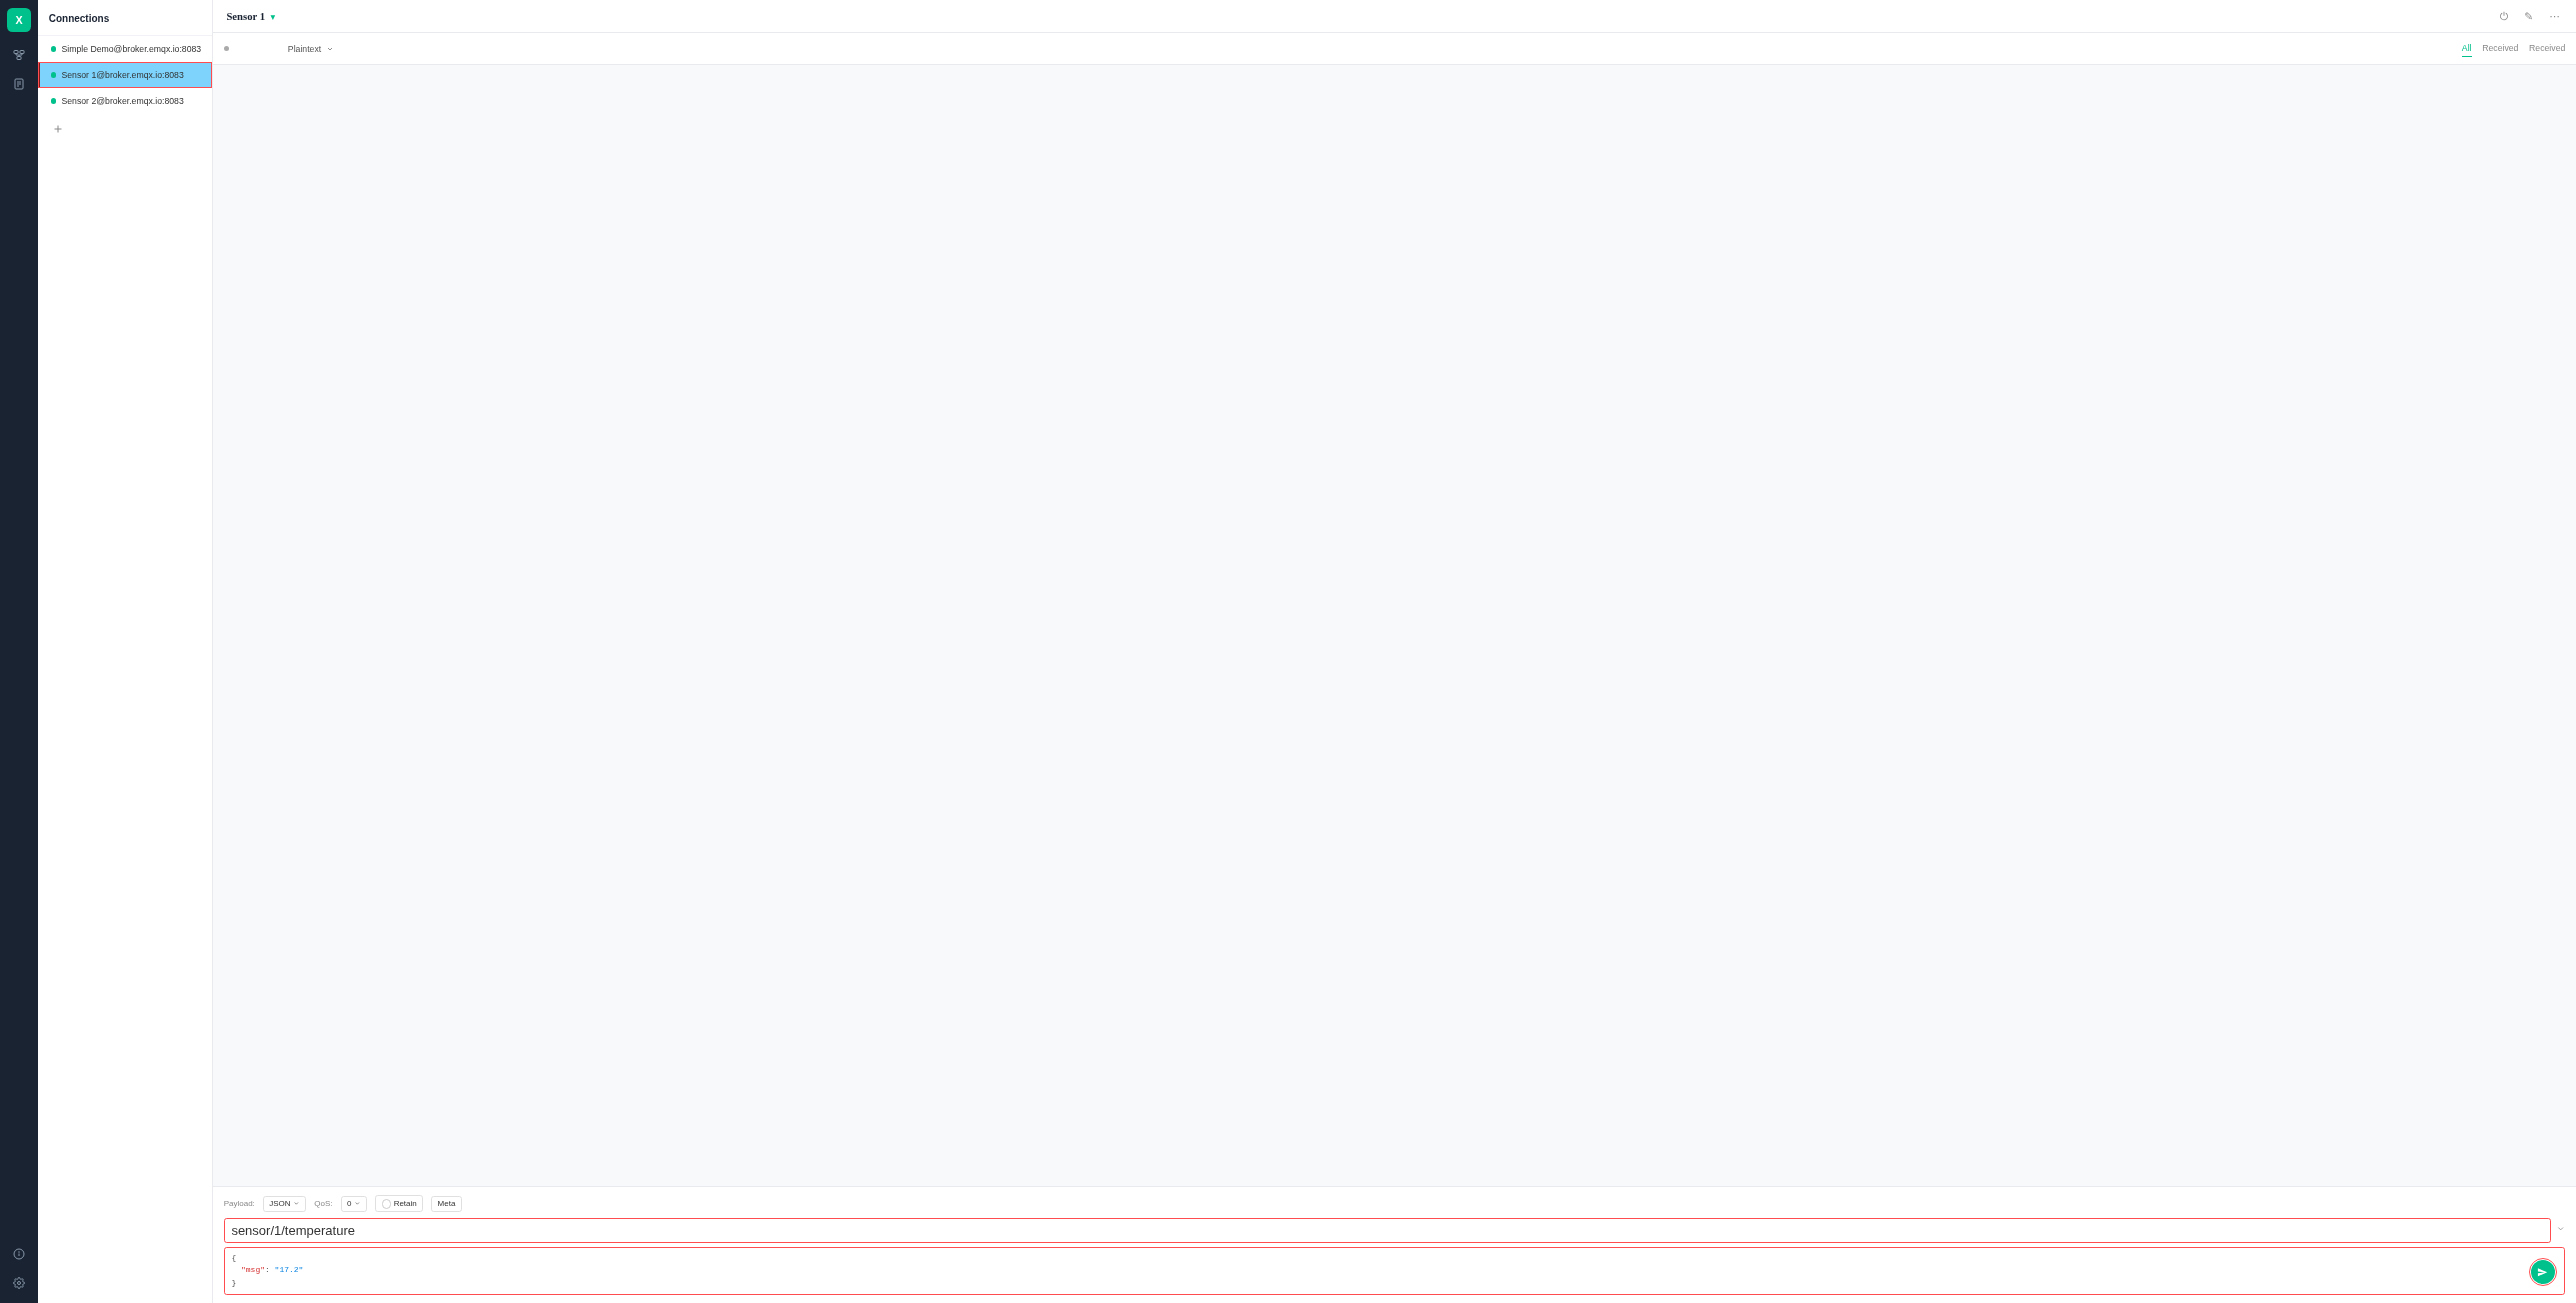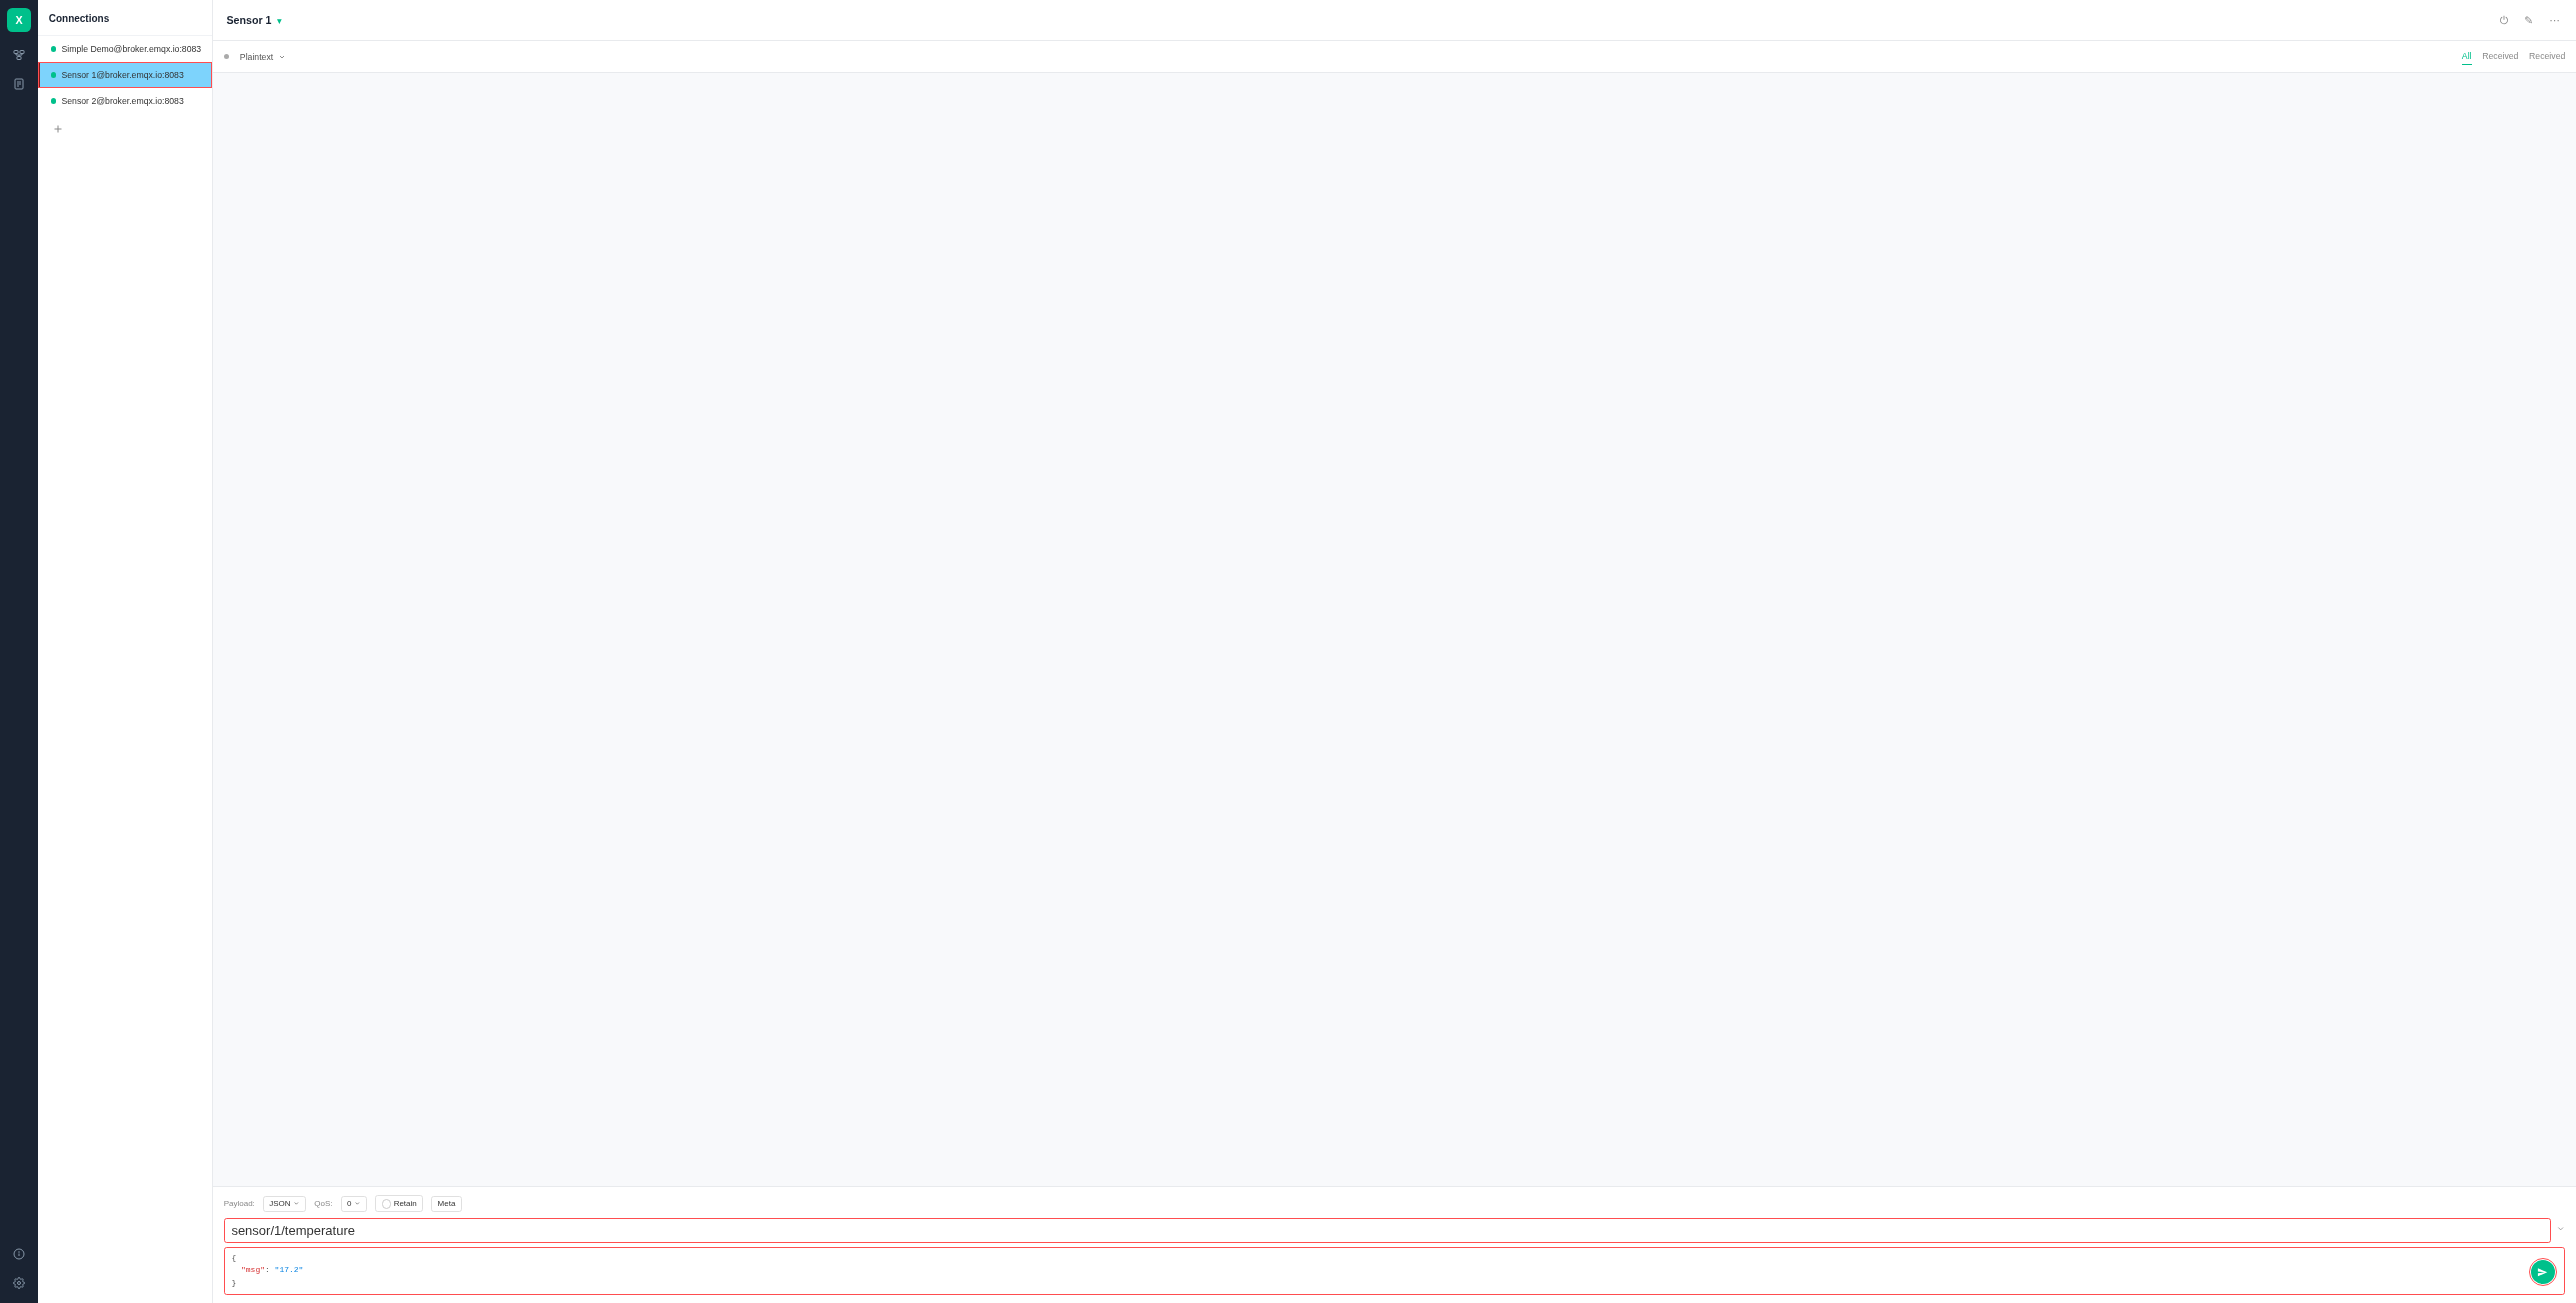--- a/index.html
+++ b/index.html
@@ -86,27 +86,28 @@
     
     .main-content {
       flex: 1;
       display: flex;
       flex-direction: column;
       overflow: hidden;
     }
 
     
     .top-header {
-      height: 41px;
+      height: 33px;
       background: white;
       border-bottom: 0.7px solid #e8eaed;
       display: flex;
       align-items: center;
       padding: 0 13.4px;
       gap: 5.4px;
+      font-family: Liberation Serif, serif;
     }
     .connection-title {
       font-size: 10.7px;
       font-weight: 600;
       color: #1a2332;
     }
     .dropdown-arrow {
       color: #00c08b;
       font-size: 9.4px;
     }
@@ -175,20 +176,21 @@
       padding: 0 10.7px;
       gap: 5.4px;
     }
     .payload-type-btn {
       display: flex; align-items: center; gap: 5px;
       color: #555;
       cursor: pointer;
       font-size: 8.7px;
       padding: 2.7px 5.4px;
       border-radius: 2.7px;
+      margin-left: 48px;
     }
     .gray-dot { width: 5.4px; height: 5.4px; background: #aaa; border-radius: 50%; }
     .msg-spacer { flex: 1; }
     .msg-filter-btns {
       display: flex; gap: 10.7px;
     }
     .msg-filter-btn {
       font-size: 8.7px;
       color: #888;
       cursor: pointer;

